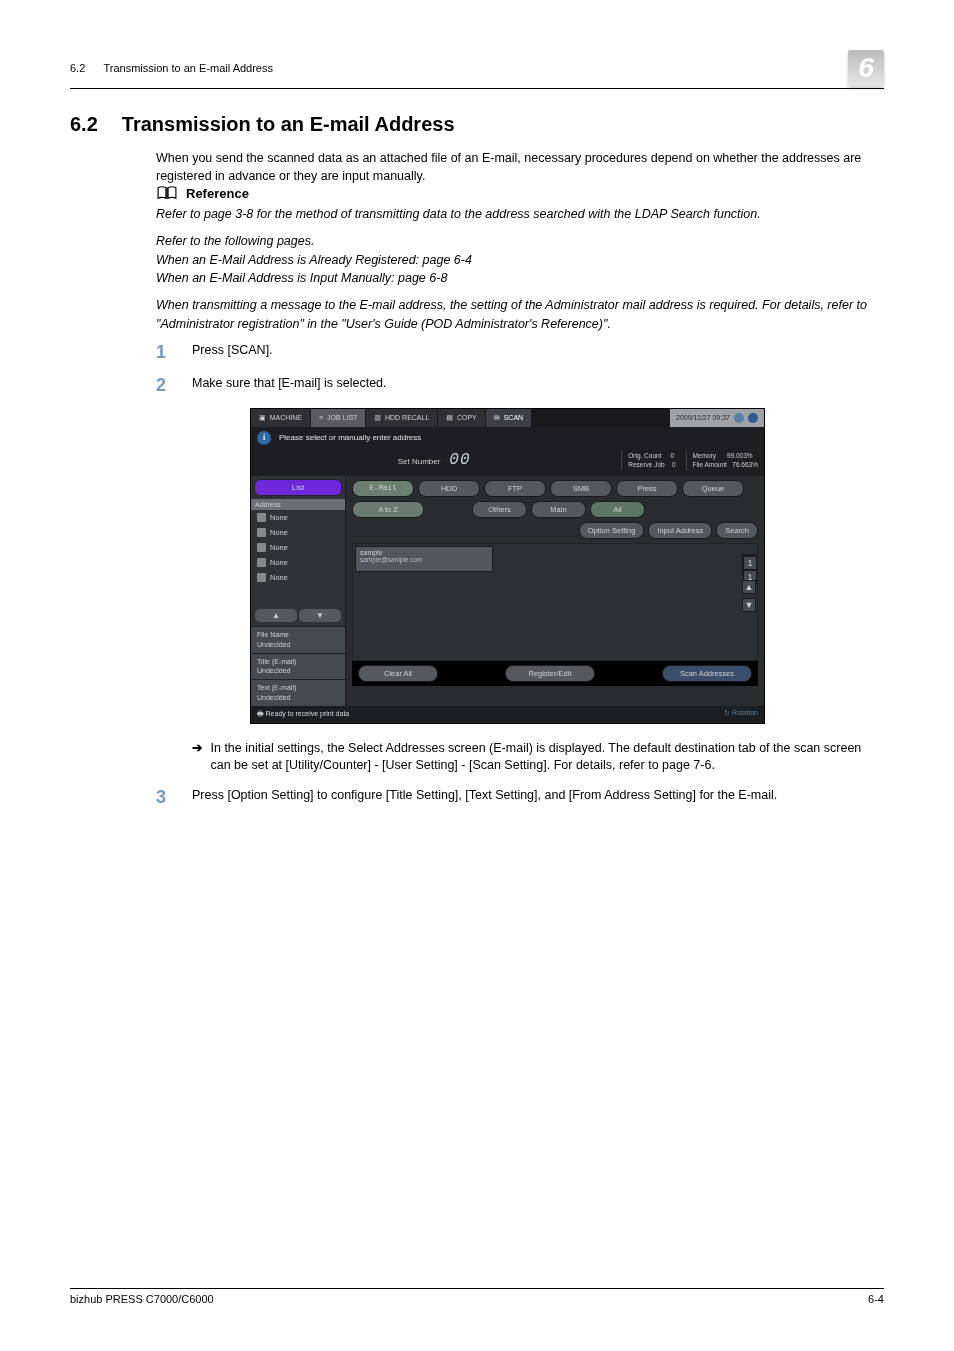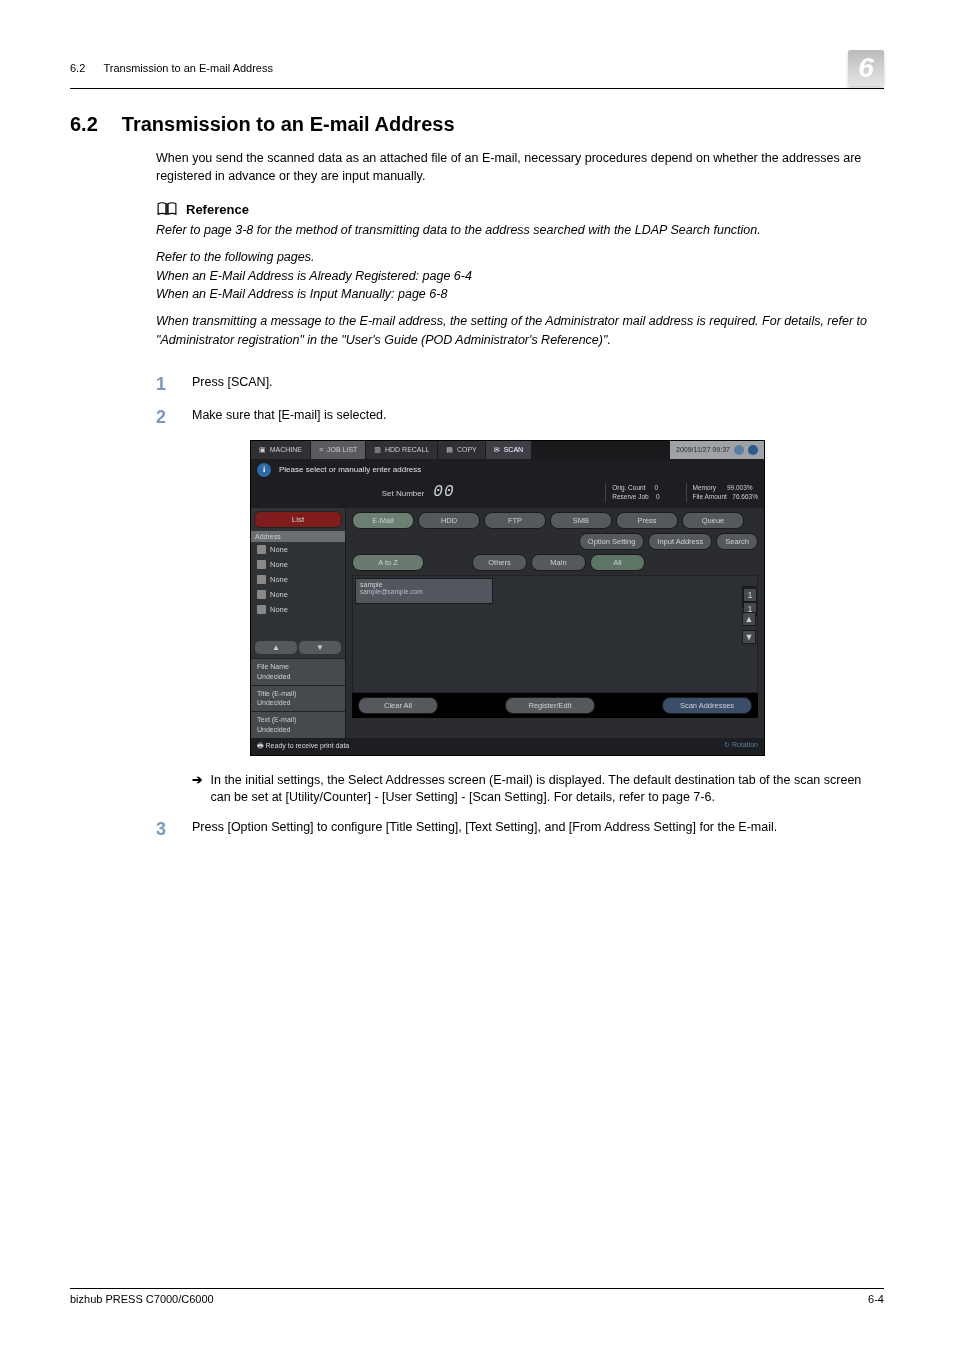--- a/index.html
+++ b/index.html
@@ -42,23 +42,22 @@
     .section-num {
       font-size: 20px; font-weight: bold;
     }
     .section-title {
       font-size: 20px; font-weight: bold;
     }
     .body-text {
       font-size: 12.5px;
       margin-left: 86px;
       line-height: 1.4;
-      margin-bottom: 16px;
-    }
-    .reference-block { margin-left: 86px; margin-bottom: 24px; }
+    }
+    .reference-block { margin-left: 86px; margin-bottom: 8px; }
     .reference-heading { display:flex; align-items:center; gap:8px; font-weight:bold; font-size:13px; margin-bottom:4px;}
     .book-icon { width:22px; height:16px; display:inline-block; }
     .reference-text {
       font-style: italic;
       font-size: 12.5px;
       line-height: 1.5;
     }
     .reference-text p { margin-bottom: 8px; }
     .subheading {
       margin-left: 86px;
@@ -132,35 +131,35 @@
     .ss-info .i-icon {
       width:14px; height:14px; border-radius:50%;
       background:#2b6aa5; color:#fff; text-align:center; line-height:14px; font-family:serif; font-weight:bold;
       flex-shrink:0;
     }
     .ss-stats {
       display:flex;
       align-items:center;
       background:#1e1e22;
       padding:2px 6px 6px 6px;
-      gap:26px;
+      gap:10px;
       justify-content:flex-end;
     }
     .ss-stats .setnum { flex:1; text-align:center; font-size:8px; }
     .ss-stats .bignum { font-size:16px; font-family: "Courier New", monospace; color:#c8d0d8; font-style:italic; letter-spacing:1px;}
     .ss-stats .status-box { font-size:6.5px; border-left:1px solid #444; padding-left:6px; line-height:1.5; }
     .ss-main { display:flex; }
     .ss-sidebar {
       width:95px;
       background:#2f3336;
       border-right:1px solid #1a1a1c;
       padding:0;
       display:flex; flex-direction:column;
     }
-    .ss-sidebar .list-btn { background:#7f1d1d; text-align:center; padding:3px 0; font-size:8px; border:1px solid #222; margin:3px; border-radius:6px;}
+    .ss-sidebar .list-btn { background:#6d28d9; text-align:center; padding:3px 0; font-size:8px; border:1px solid #222; margin:3px; border-radius:6px;}
     .ss-sidebar .addr-header { background:#6b6f73; padding:2px 4px; font-size:7px; }
     .ss-sidebar .addr-row { display:flex; align-items:center; gap:4px; padding:3px 6px; font-size:7.5px;}
     .ss-sidebar .addr-row .ic { width:9px; height:9px; background:#888; border-radius:1px;}
     .ss-sidebar .nav-btns { display:flex; gap:2px; margin:24px 4px 4px 4px;}
     .ss-sidebar .nav-btns div{ flex:1; background:#55595e; text-align:center; padding:2px 0; border-radius:5px; font-size:8px;}
     .ss-sidebar .meta-row { background:#454a4e; padding:3px 6px; border-top:1px solid #222; font-size:7px; line-height:1.4;}
     .ss-content { flex:1; background:#2a2c30; padding:4px 6px; position:relative;}
     .ss-row { display:flex; gap:4px; margin-bottom:4px; flex-wrap:wrap;}
     .ss-btn {
       padding:3px 8px;
@@ -362,39 +361,39 @@
           <div>Undecided</div>
         </div>
         <div class="meta-row">
           <div>Text (E-mail)</div>
           <div>Undecided</div>
         </div>
       </div>
 
       <div class="ss-content">
         <div class="ss-row">
-          <div class="ss-btn email" style="width:62px;">E-Mail</div>
+          <div class="ss-btn email" style="width:62px;font-family:Liberation Mono, monospace;">E-Mail</div>
           <div class="ss-btn" style="width:62px;">HDD</div>
           <div class="ss-btn" style="width:62px;">FTP</div>
           <div class="ss-btn" style="width:62px;">SMB</div>
           <div class="ss-btn" style="width:62px;">Press</div>
           <div class="ss-btn" style="width:62px;">Queue</div>
-        </div>
-        <div class="ss-row" style="justify-content:flex-end;">
-          <div class="ss-btn">Option Setting</div>
-          <div class="ss-btn">Input Address</div>
-          <div class="ss-btn">Search</div>
         </div>
         <div class="ss-row">
           <div class="ss-btn active" style="width:72px;">A to Z</div>
           <div style="width:40px;"></div>
           <div class="ss-btn" style="width:55px;">Others</div>
           <div class="ss-btn" style="width:55px;">Main</div>
           <div class="ss-btn all" style="width:55px;">All</div>
         </div>
+        <div class="ss-row" style="justify-content:flex-end;">
+          <div class="ss-btn">Option Setting</div>
+          <div class="ss-btn">Input Address</div>
+          <div class="ss-btn">Search</div>
+        </div>
         <div class="grid">
           <div class="card">
             <div class="card-t">sample</div>
             <div class="card-s">sample@sample.com</div>
           </div>
         </div>
 
         <div class="ss-scroll">
           <div class="counter">
             <div>1</div>

